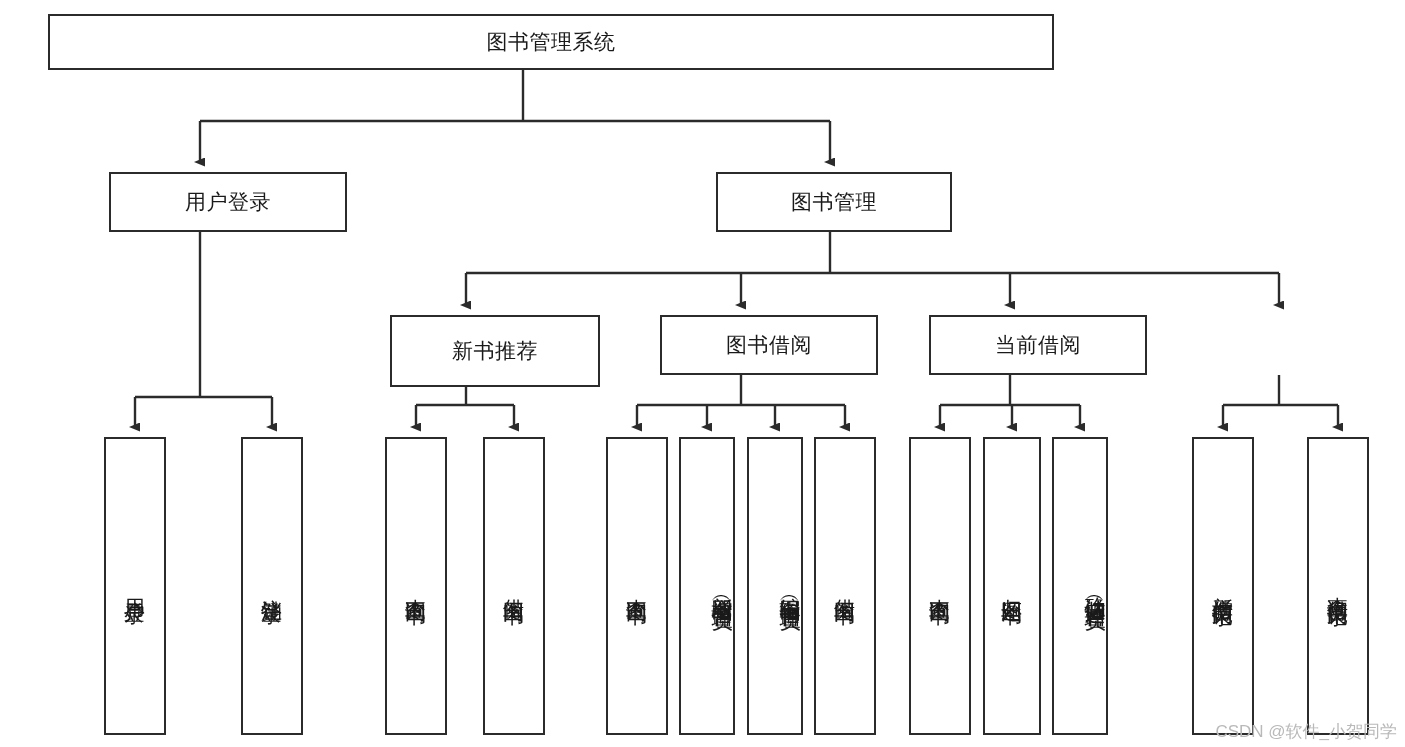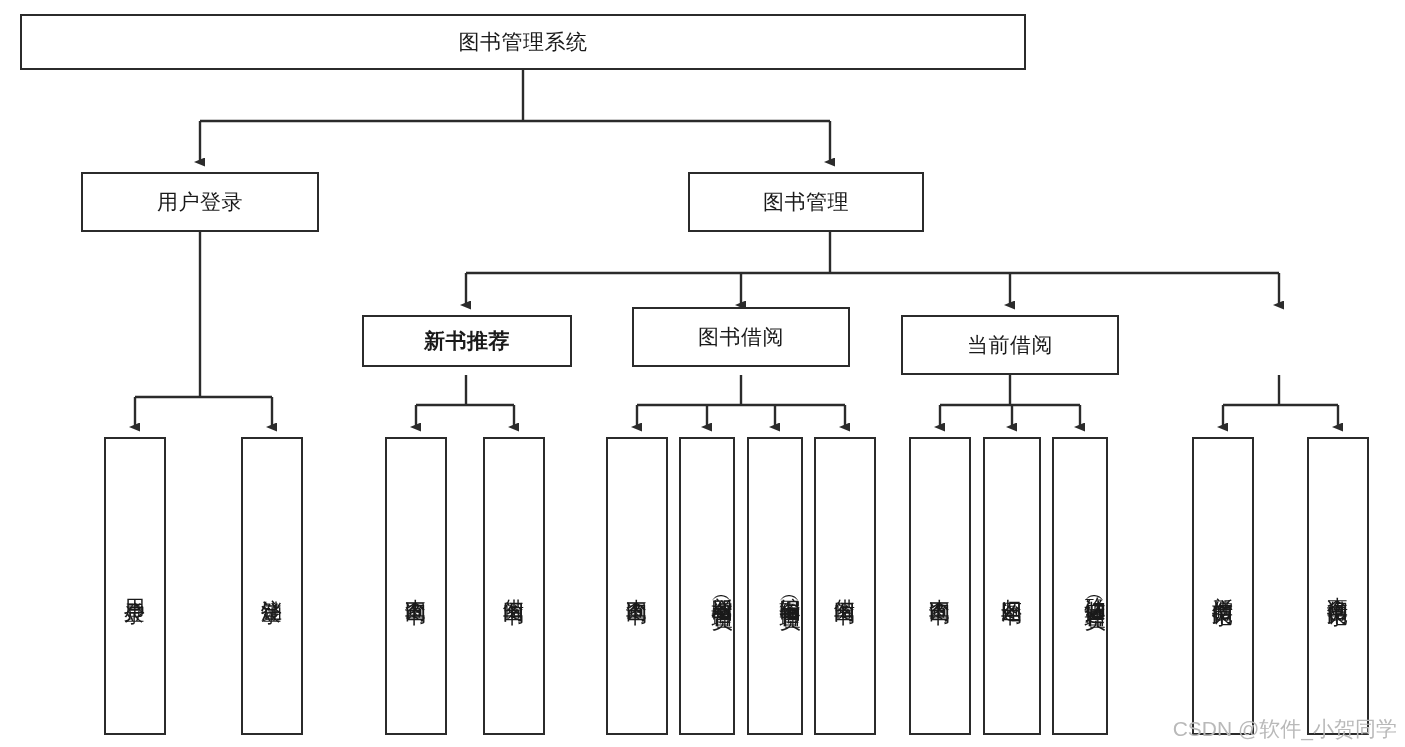--- a/index.html
+++ b/index.html
@@ -31,41 +31,42 @@
     border: 2px solid #2b2b2b;
     display: flex;
     align-items: center;
     justify-content: center;
     color: #1a1a1a;
   }
   .node-h {
     font-size: 21px;
     letter-spacing: 0.5px;
     white-space: nowrap;
+    margin-left: 28px;
   }
   .node-v {
     font-size: 21px;
     writing-mode: vertical-rl;
     text-orientation: upright;
     letter-spacing: 2px;
     line-height: 1;
     align-items: flex-start;
     justify-content: center;
     padding-top: 6px;
     overflow: hidden;
   }
   .node-v.mid {
     align-items: center;
     padding-top: 0;
   }
   .watermark {
     position: absolute;
     right: 8px;
     bottom: 4px;
-    font-size: 21px;
+    font-size: 17px;
     color: #b9b9b9;
     white-space: nowrap;
     font-family: "Liberation Sans", "DejaVu Sans", sans-serif;
   }
 </style>
 </head>
 <body>
 
 <div id="canvas" style="background: rgb(255, 255, 255);">
 
@@ -118,22 +119,22 @@
       <path d="M1223,405 L1223,427" marker-end="url(#arrow)"></path>
       <path d="M1338,405 L1338,427" marker-end="url(#arrow)"></path>
     </g>
   </svg>
 
   <div class="node node-h" style="left: 20px; top: 14px; width: 1006px; height: 56px; border-color: rgb(43, 43, 43); background: rgb(255, 255, 255); color: rgb(26, 26, 26);">图书管理系统</div>
 
   <div class="node node-h" style="left: 81px; top: 172px; width: 238px; height: 60px; border-color: rgb(43, 43, 43); background: rgb(255, 255, 255); color: rgb(26, 26, 26);">用户登录</div>
   <div class="node node-h" style="left: 688px; top: 172px; width: 236px; height: 60px; border-color: rgb(43, 43, 43); background: rgb(255, 255, 255); color: rgb(26, 26, 26);">图书管理</div>
 
-  <div class="node node-h" style="left: 362px; top: 315px; width: 210px; height: 52px; border-color: rgb(43, 43, 43); background: rgb(255, 255, 255); color: rgb(26, 26, 26); font-weight: bold;">新书推荐</div>
-  <div class="node node-h" style="left: 632px; top: 307px; width: 218px; height: 60px; border-color: rgb(43, 43, 43); background: rgb(255, 255, 255); color: rgb(26, 26, 26);">图书借阅</div>
+  <div class="node node-h" style="left: 362px; top: 315px; width: 210px; height: 72px; border-color: rgb(43, 43, 43); background: rgb(255, 255, 255); color: rgb(26, 26, 26);">新书推荐</div>
+  <div class="node node-h" style="left: 632px; top: 315px; width: 218px; height: 60px; border-color: rgb(43, 43, 43); background: rgb(255, 255, 255); color: rgb(26, 26, 26);">图书借阅</div>
   <div class="node node-h" style="left: 901px; top: 315px; width: 218px; height: 60px; border-color: rgb(43, 43, 43); background: rgb(255, 255, 255); color: rgb(26, 26, 26); text-align: right;">当前借阅</div>
 
   <div class="node node-v mid" style="left: 104px; top: 437px; width: 62px; height: 298px; border-color: rgb(43, 43, 43); background: rgb(255, 255, 255); color: rgb(26, 26, 26);">用户登录</div>
   <div class="node node-v mid" style="left: 241px; top: 437px; width: 62px; height: 298px; border-color: rgb(43, 43, 43); background: rgb(255, 255, 255); color: rgb(26, 26, 26);">注销登录</div>
 
   <div class="node node-v mid" style="left: 385px; top: 437px; width: 62px; height: 298px; border-color: rgb(43, 43, 43); background: rgb(255, 255, 255); color: rgb(26, 26, 26);">查询图书</div>
   <div class="node node-v mid" style="left: 483px; top: 437px; width: 62px; height: 298px; border-color: rgb(43, 43, 43); background: rgb(255, 255, 255); color: rgb(26, 26, 26);">借阅图书</div>
 
   <div class="node node-v mid" style="left: 606px; top: 437px; width: 62px; height: 298px; border-color: rgb(43, 43, 43); background: rgb(255, 255, 255); color: rgb(26, 26, 26);">查询图书</div>
   <div class="node node-v" style="left: 679px; top: 437px; width: 56px; height: 298px; border-color: rgb(43, 43, 43); background: rgb(255, 255, 255); color: rgb(26, 26, 26);">新增图书（管理员）</div>

